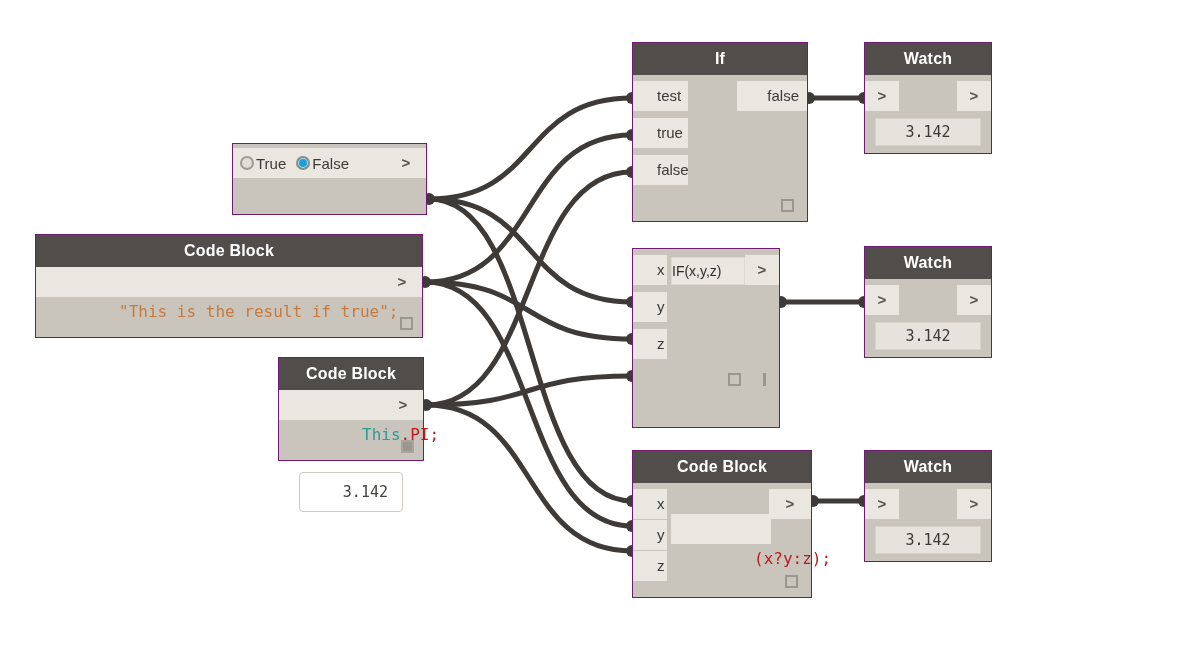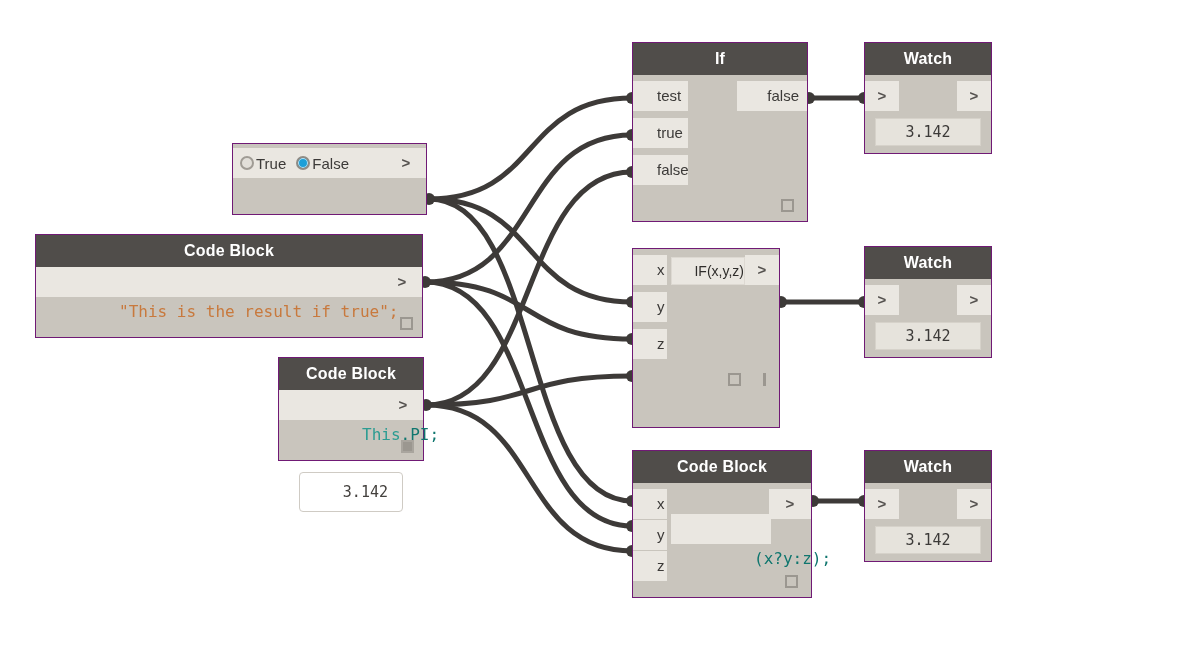--- a/index.html
+++ b/index.html
@@ -71,21 +71,21 @@
     font-size:16px;
     line-height:30px;
     height:30px;
     white-space:pre;
     box-sizing:border-box;
     padding-left:6px;
     color:#2f2d2b;
   }
   .tok-str{color:#c8793d;}
   .tok-cls{color:#2c9c92;}
-  .tok-plain{color:#0f766e;}
+  .tok-plain{color:#b91c1c;}
 
   
   .radio-row{
     position:absolute;left:0;top:0;height:30px;
     display:flex;align-items:center;
     background:#eae7e1;
     padding-left:7px;
     box-sizing:border-box;
   }
   .radio{
@@ -118,21 +118,21 @@
     box-sizing:border-box;
   }
 
   
   .formula-field{
     position:absolute;
     background:#eae7e1;
     border:1px solid #ddd9d2;
     font-size:14px;
     color:#2f2d2b;
-    text-align:right;
+    text-align:left;
     line-height:26px;
     box-sizing:border-box;
   }
 
   
   .preview-bubble{
     position:absolute;
     background:#ffffff;
     border:1px solid #cfcbc4;
     border-radius:4px;

